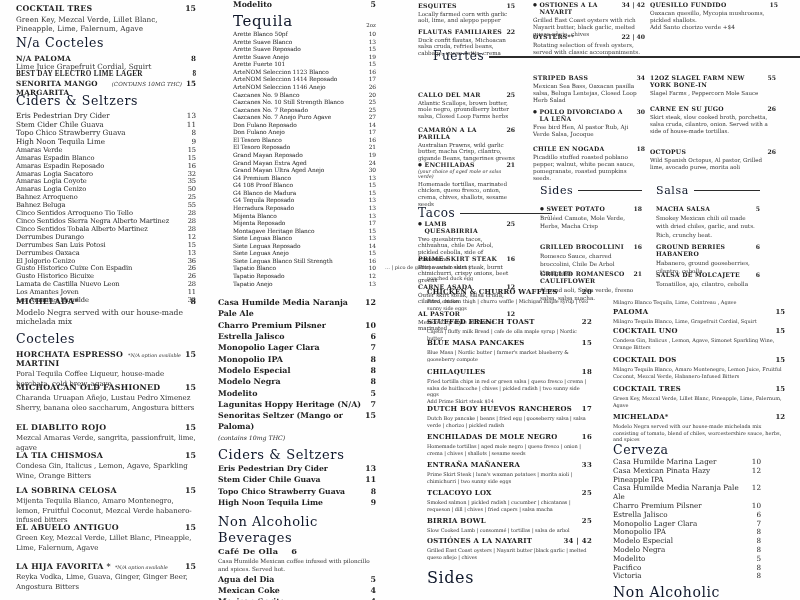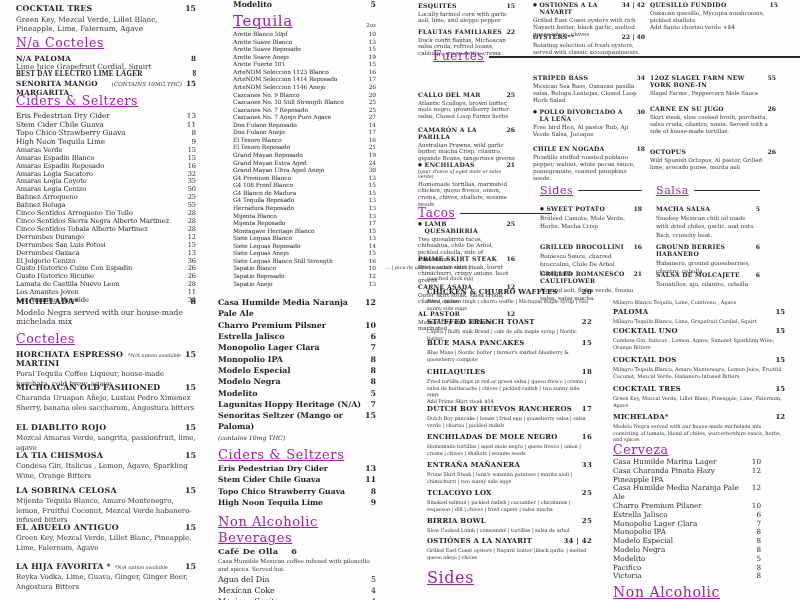--- a/index.html
+++ b/index.html
@@ -4,21 +4,21 @@
 <style>
   html,body{margin:0;padding:0;}
   body{
     width:800px;height:600px;position:relative;overflow:hidden;
     background:#fefefe;color:#1f1f1f;
     font-family:"DejaVu Serif","Liberation Serif",serif;
     -webkit-font-smoothing:antialiased;
   }
   .block{position:absolute;}
   
-  h2{margin:0;font-weight:400;color:#a21caf;letter-spacing:.6px;text-decoration:underline;}
+  h2{margin:0;font-weight:400;color:#0f172a;letter-spacing:.6px;}
   .hdr-row{display:flex;align-items:center;gap:5px;}
   .rule{flex:1;height:1px;background:#2b2b2b;}
   .rule.thick{height:2px;}
   .unit{margin-left:auto;font-size:5.5px;color:#333;align-self:flex-end;padding-bottom:2px;}
   
   .r{display:flex;justify-content:space-between;align-items:baseline;}
   .r .p{margin-left:4px;white-space:nowrap;}
   
   .dish{overflow:visible;}
   .dt{display:flex;align-items:baseline;font-weight:700;}
@@ -69,21 +69,21 @@
   .teq-rows .r{font-size:5.9px;line-height:7.57px;letter-spacing:-.1px;}
   .beer-rows{margin-top:9px;}
   .beer-rows .r{font-size:7.9px;line-height:11.3px;font-weight:700;}
   .thc{font-size:6.2px;font-style:italic;margin:1px 0 4px;}
   .c2-rows .r{font-size:7.7px;line-height:11.4px;font-weight:700;}
   .c2-sec{margin-top:6px;}
   .cafe .dt{font-size:8.2px;}
   .cafe .dd{font-size:5.7px;line-height:7.6px;margin-top:2px;}
   .cafe .dish{height:24px;}
   .na-rows{margin-top:5px;}
-  .na-rows .r{font-size:7.9px;line-height:10.7px;font-weight:400;}
+  .na-rows .r{font-size:7.9px;line-height:10.7px;font-weight:700;}
 
   
   #col3{left:418px;top:2px;width:97px;}
   .c3hdr{font-size:12px;line-height:13px;}
   .tacos-row{width:134px;margin:0;}
   #col3 .dt{font-size:6.2px;}
   #col3 .nt2{font-style:italic;font-size:4.8px;color:#333;margin-top:1px;}
   #col3 .dd{font-size:5.6px;line-height:6.9px;margin-top:1.5px;}
   .c3-apps .dish:nth-child(1){height:26px;}
   .c3-apps .dish:nth-child(2){height:48px;}
@@ -942,21 +942,21 @@
         <div class="dd">Modelo Negra served with our house-made michelada mix consisting of tomato, blend of chiles, worcestershire sauce, herbs, and spices</div>
       </div>
     </div>
   <h2 class="cerveza-hdr">Cerveza</h2>
   <div class="cv-rows">
       <div class="r">
         <span class="n">Casa Humilde Marina Lager</span>
         <span class="p">10</span>
       </div>
       <div class="r">
-        <span class="n">Casa Charanda Pinata Hazy Pineapple IPA</span>
+        <span class="n">Casa Mexican Pinata Hazy Pineapple IPA</span>
         <span class="p">12</span>
       </div>
       <div class="r">
         <span class="n">Casa Humilde Media Naranja Pale Ale</span>
         <span class="p">12</span>
       </div>
       <div class="r">
         <span class="n">Charro Premium Pilsner</span>
         <span class="p">10</span>
       </div>

